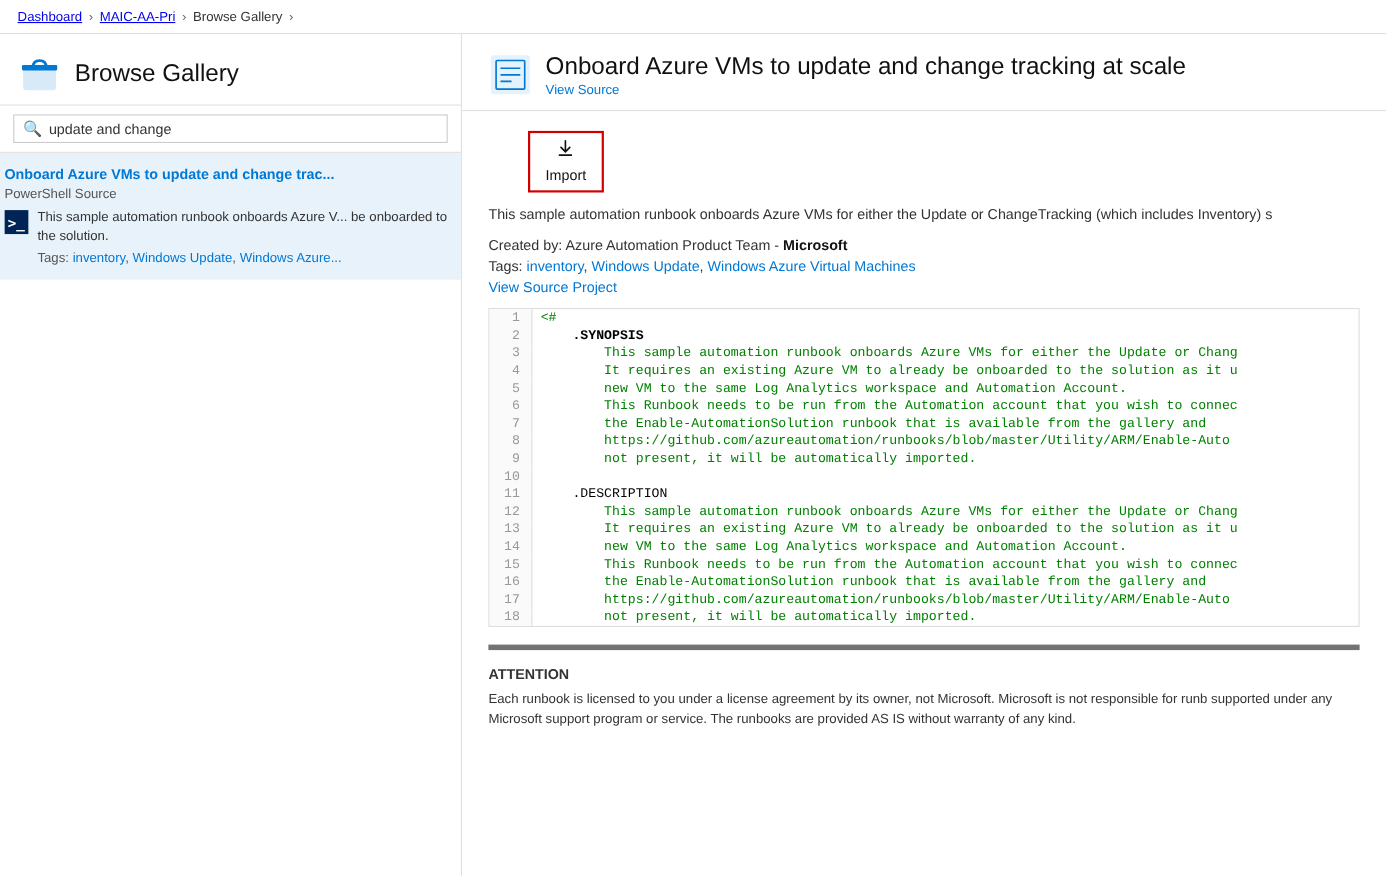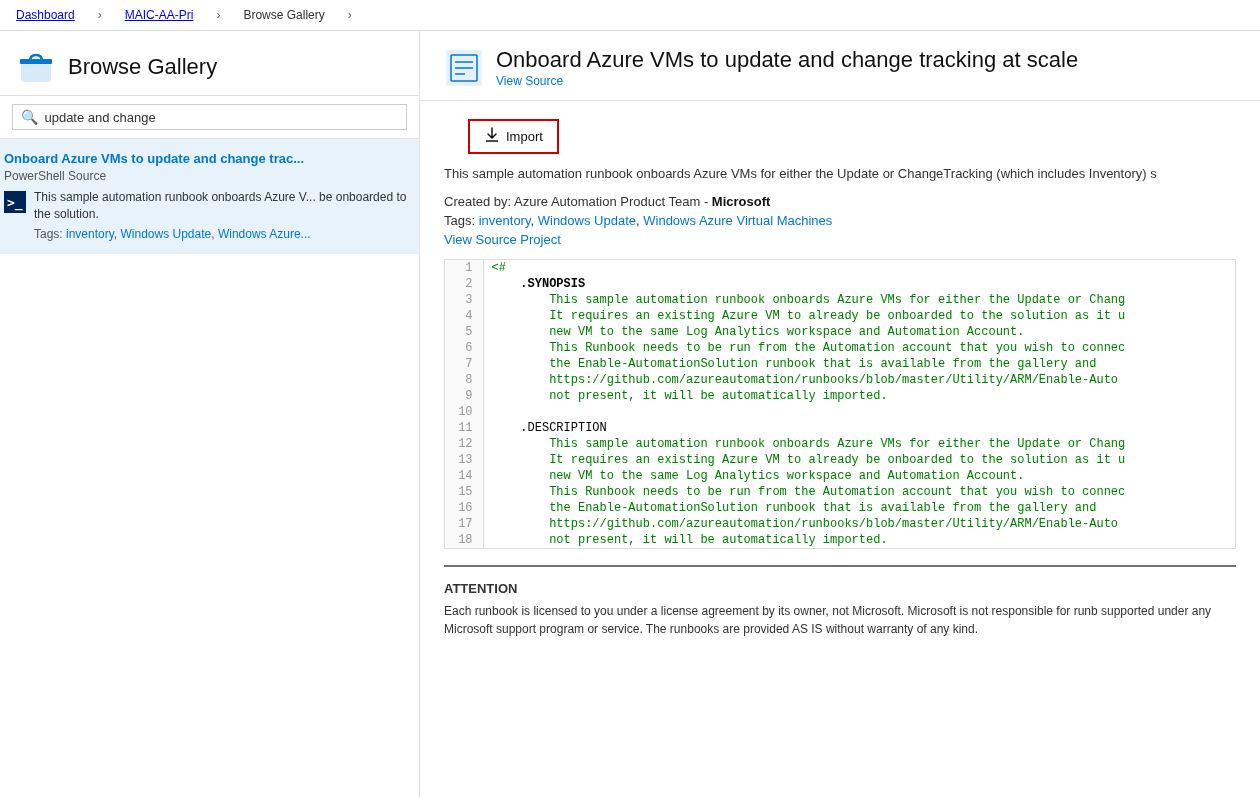--- a/index.html
+++ b/index.html
@@ -5,21 +5,21 @@
     * { box-sizing: border-box; margin: 0; padding: 0; }
     body { font-family: 'Segoe UI', Arial, sans-serif; font-size: 13px; background: #fff; display: flex; flex-direction: column; height: 797px; overflow: hidden; }
 
     
     .breadcrumb-bar {
       background: #fff;
       padding: 8px 16px;
       border-bottom: 1px solid #e0e0e0;
       display: flex;
       align-items: center;
-      gap: 23px;
+      gap: 6px;
       font-size: 12px;
       color: #0078d4;
     }
     .breadcrumb-bar .separator {
       color: #666;
     }
     .breadcrumb-bar span.active {
       color: #333;
     }
 
@@ -182,31 +182,32 @@
       color: #111;
     }
 
     .right-title-text .view-source-link {
       font-size: 12px;
       color: #0078d4;
       text-decoration: none;
     }
 
     .import-btn {
-      margin: 10px 24px;
+      margin: 10px 36px;
       display: inline-flex;
       align-items: center;
       gap: 6px;
       border: 2px solid #d00000;
       background: #fff;
       color: #111;
       padding: 6px 14px;
       font-size: 13px;
       cursor: pointer;
       font-weight: 500;
+      flex-direction: column;
     }
 
     .right-content {
       flex: 1;
       overflow-y: auto;
       padding: 0 24px 16px 24px;
     }
 
     .description-text {
       font-size: 13px;
@@ -264,21 +265,21 @@
     }
 
     .code-table tr td:last-child {
       padding: 1px 8px;
       color: #008000;
       white-space: pre;
     }
 
     
     .attention-box {
-      border-top: 2px solid #737373;
+      border-top: 5px solid #737373;
       padding: 12px 0 0 0;
       font-size: 12px;
       color: #333;
       line-height: 1.5;
     }
 
     .attention-box .attention-title {
       font-weight: 700;
       font-size: 13px;
       margin-bottom: 4px;

